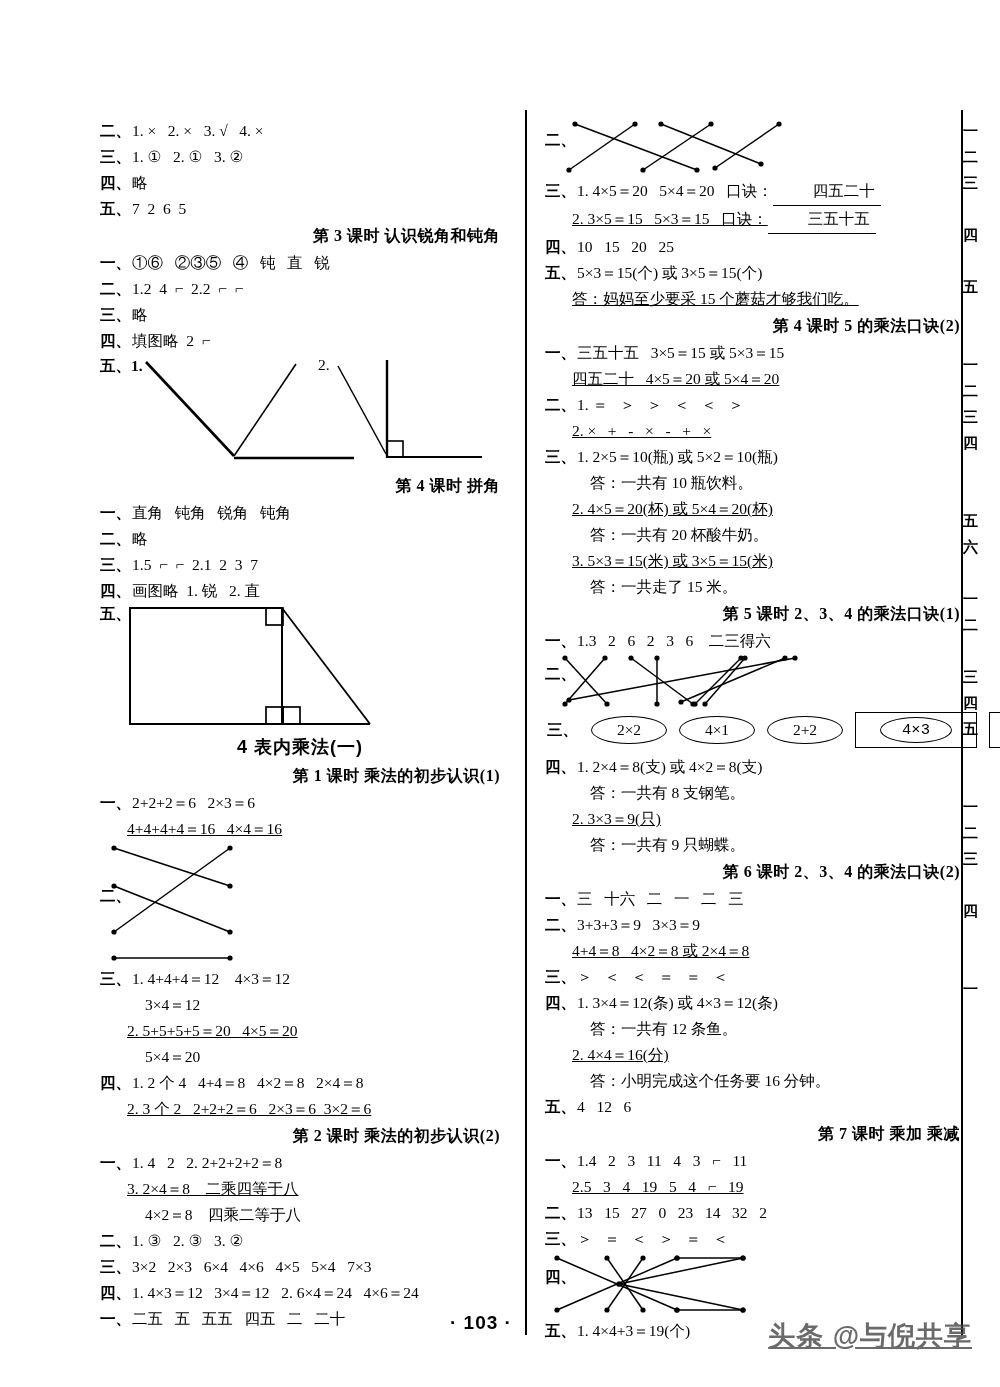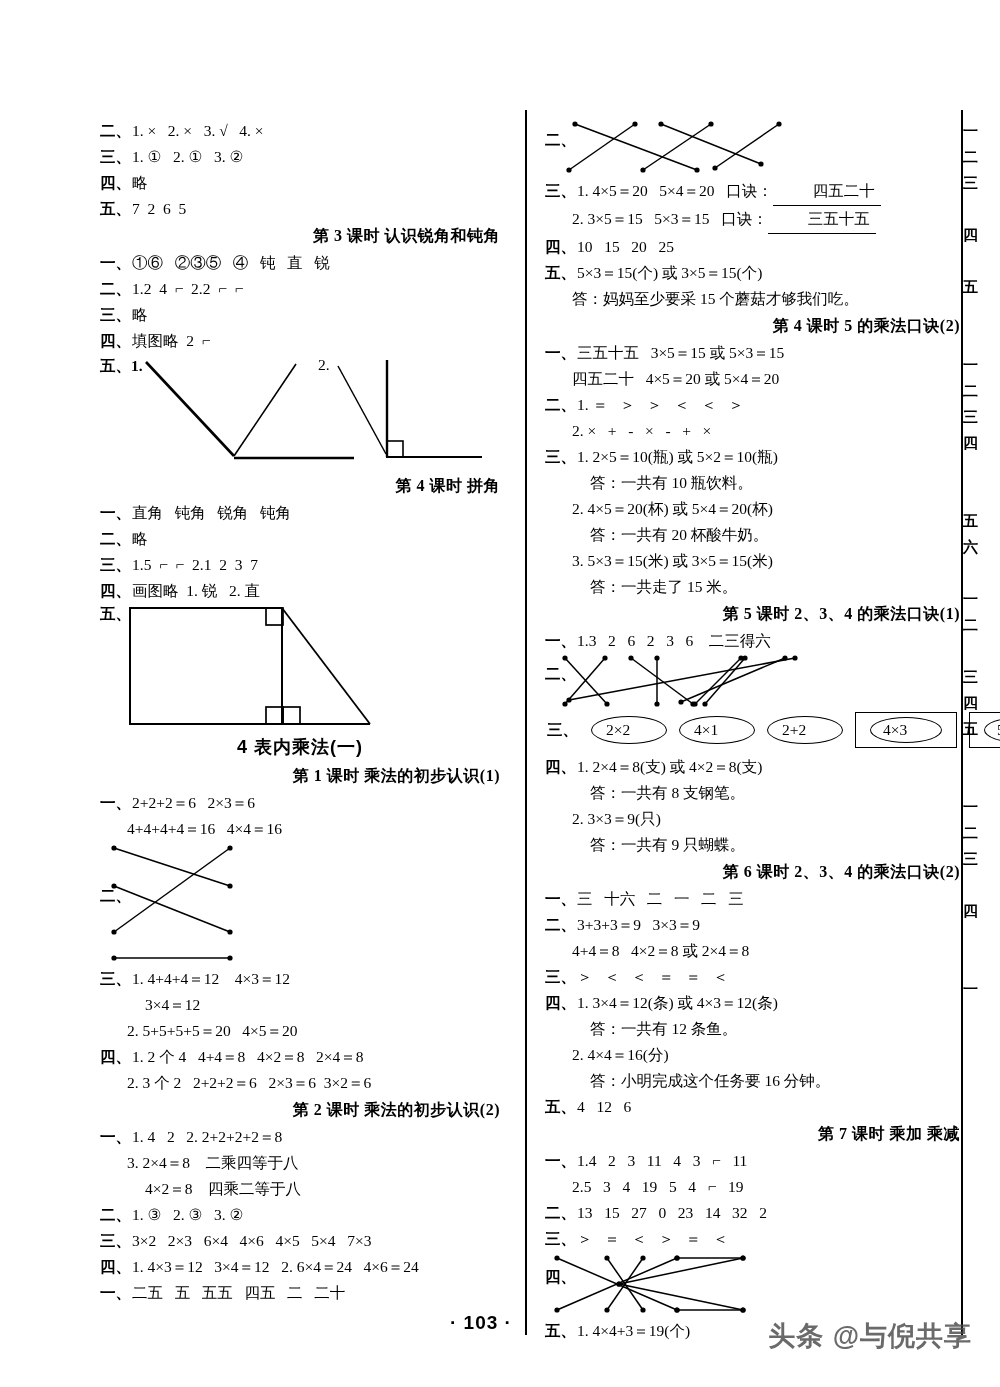--- a/index.html
+++ b/index.html
@@ -22,21 +22,21 @@
   .divider-far{position:absolute;left:961px;top:110px;width:2px;height:1225px;background:#000;}
 
   
   .row{
     display:flex;
     align-items:baseline;
     font-size:15.5px;
     line-height:26px;
     white-space:pre;
   }
-  .row.indent{padding-left:26px;}
+  .row.indent{padding-left:26px;text-decoration:underline;}
   .row.indent2{padding-left:44px;}
   .num{
     font-weight:bold;
     font-size:15.5px;
     letter-spacing:0;
     flex:0 0 auto;
     margin-right:1px;
   }
   .body-txt{flex:1 1 auto;}
 
@@ -61,42 +61,42 @@
 
   
   .fig{position:relative;}
   svg{display:block;overflow:visible;}
 
   
   .shape-row{display:flex;align-items:center;gap:12px;padding-left:2px;}
   .oval{
     border:1.6px solid #000;border-radius:50%;
     padding:4px 14px;font-size:15.5px;line-height:18px;
-    min-width:46px;text-align:left;white-space:nowrap;
+    min-width:46px;text-align:center;white-space:nowrap;
   }
   .boxed{
-    border:1.6px solid #000;padding:4px 14px;display:flex;align-items:center;justify-content:center;
+    border:1.6px solid #000;padding:4px 24px;display:flex;align-items:center;justify-content:center;font-family:Liberation Mono, monospace;
   }
   .boxed .oval{padding:3px 12px;}
 
   
   .far-row{font-size:15px;line-height:26px;font-weight:bold;white-space:pre;}
 
   
   .footer-page{
     position:absolute;left:450px;top:1312px;
     font-size:19px;font-weight:bold;
     font-family:"Liberation Sans","DejaVu Sans",sans-serif;
     letter-spacing:1px;
   }
   .watermark{
     position:absolute;right:28px;top:1318px;
     font-size:27px;font-weight:bold;color:#4a4a4a;
     font-family:"Liberation Sans","DejaVu Sans",sans-serif;
-    letter-spacing:1px;opacity:.82;
+    letter-spacing:1px;opacity:.82;text-decoration:underline;
   }
 </style>
 </head>
 <body>
 
 <div class="page">
 
   <div class="divider"></div>
   <div class="divider-far"></div>
 
@@ -190,20 +190,23 @@
       </div>
       <div class="row">
     <span class="num">三、</span>
     <span class="body-txt">1. 4+4+4＝12    4×3＝12</span></div>
       <div class="row indent2">
     <span class="num"></span>
     <span class="body-txt">3×4＝12</span></div>
       <div class="row indent">
     <span class="num"></span>
     <span class="body-txt">2. 5+5+5+5＝20   4×5＝20</span></div>
+      <div class="row indent2">
+    <span class="num"></span>
+    <span class="body-txt">5×4＝20</span></div>
       <div class="row">
     <span class="num">四、</span>
     <span class="body-txt">1. 2 个 4   4+4＝8   4×2＝8   2×4＝8</span></div>
       <div class="row indent">
     <span class="num"></span>
     <span class="body-txt">2. 3 个 2   2+2+2＝6   2×3＝6  3×2＝6</span></div>
       <div class="heading">第 2 课时   乘法的初步认识(2)</div>
       <div class="row">
     <span class="num">一、</span>
     <span class="body-txt">1. 4   2   2. 2+2+2+2＝8</span></div>

